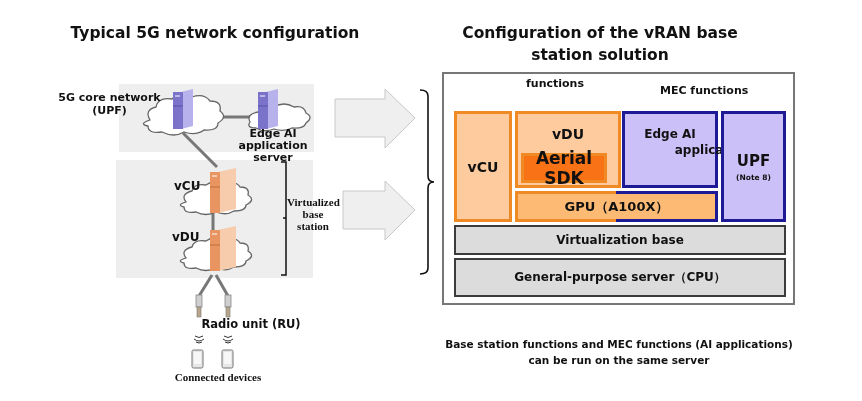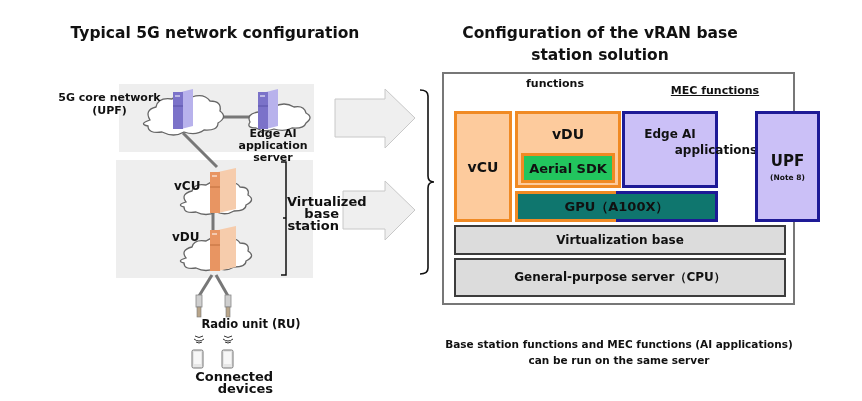--- a/index.html
+++ b/index.html
@@ -1,21 +1,21 @@
 <!DOCTYPE html>
 <html><head>
 <meta charset="utf-8">
 <style>
   html, body { margin: 0; padding: 0; background: #ffffff; }
   body { width: 862px; height: 401px; position: relative; overflow: hidden;
          font-family: "DejaVu Sans", "Liberation Sans", sans-serif; color: #111; }
   .abs { position: absolute; }
   .title { font-weight: bold; font-size: 15.5px; text-align: center; line-height: 22px; color: #111; }
   .lbl { font-weight: bold; font-size: 11px; line-height: 13px; color: #111; }
-  .small { font-size: 13px; font-weight: bold; line-height: 12px; text-align: right; color: #111; }
+  .small { font-size: 11px; font-weight: bold; line-height: 12px; text-align: center; color: #111; font-family: Liberation Serif, serif; }
   .panel { background: #eeeeee; }
   .box { box-sizing: border-box; display: flex; align-items: center; justify-content: center;
          text-align: center; font-weight: bold; color: #111; }
   .orange { background: #fdcb9d; border: 3px solid #f08a24; }
   .purple { background: #cbc0f7; border: 3px solid #1e1a96; }
   .grey { background: #dcdcdc; border: 2px solid #3c3c3c; }
 </style>
 </head>
 <body>
 
@@ -130,44 +130,44 @@
   <div>Configuration of the vRAN base</div>
   <div>station solution</div>
 </div>
 
 <div class="abs" style="left:442px; top:72px; width:353px; height:52px; box-sizing:border-box; height:53px; border:none;"></div>
 <div class="abs" style="left:442px; top:72px; width:353px; height:233px; box-sizing:border-box; border:2px solid #777; background:#fff;"></div>
 
 <div class="abs lbl" style="left:500px; top:76px; width:110px; text-align:center; line-height:15px;">
   <div>functions</div>
 </div>
-<div class="abs lbl" style="left:660px; top:84px; width:110px; text-align:center;text-decoration:underline;">MEC functions</div>
+<div class="abs lbl" style="left:660px; top:84px; width:110px; text-align:left;">MEC functions</div>
 
 <div class="abs box orange" style="left:454px; top:111px; width:58px; height:111px; font-size:14px;">
   <span>vCU</span>
 </div>
 
 <div class="abs box orange" style="left:515px; top:111px; width:106px; height:77px; align-items:flex-start; padding-top:12px; font-size:14px;">
   <span>vDU</span>
 </div>
-<div class="abs box" style="left:521px; top:153px; width:94px; height:30px; background:#22c55e; border:3px solid #f08a24; font-size:13px;">
+<div class="abs box" style="left:521px; top:153px; width:86px; height:30px; background:#f97316; border:3px solid #f08a24; font-size:17px;">
   <span>Aerial SDK</span>
 </div>
 
 <div class="abs box purple" style="left:622px; top:111px; width:96px; height:77px; align-items:flex-start; padding-top:12px; font-size:12px; line-height:16px; flex-direction:column; justify-content:flex-start;">
   <div style="width:100%;">Edge AI</div>
   <div style="width:100%;padding-left:46px;">applications</div>
 </div>
 
-<div class="abs box purple" style="left:721px; top:111px; width:65px; height:111px; flex-direction:column;margin-left:34px;">
+<div class="abs box purple" style="left:721px; top:111px; width:65px; height:111px; flex-direction:column;">
   <div style="font-size:15px;">UPF</div>
   <div style="font-size:7.5px; margin-top:3px;">(Note 8)</div>
 </div>
 
-<div class="abs box" style="left:515px; top:191px; width:203px; height:31px; background:#0f766e; border:3px solid; border-image:linear-gradient(to right,#f08a24 0%,#f08a24 50%,#1e1a96 50%,#1e1a96 100%) 1; font-size:13px;">
+<div class="abs box" style="left:515px; top:191px; width:203px; height:31px; background:#fdba74; border:3px solid; border-image:linear-gradient(to right,#f08a24 0%,#f08a24 50%,#1e1a96 50%,#1e1a96 100%) 1; font-size:13px;">
   <span>GPU（A100X）</span>
 </div>
 
 <div class="abs box grey" style="left:454px; top:225px; width:332px; height:30px; font-size:12px;">
   <span>Virtualization base</span>
 </div>
 
 <div class="abs box grey" style="left:454px; top:258px; width:332px; height:39px; font-size:12px;">
   <span>General-purpose server（CPU）</span>
 </div>

